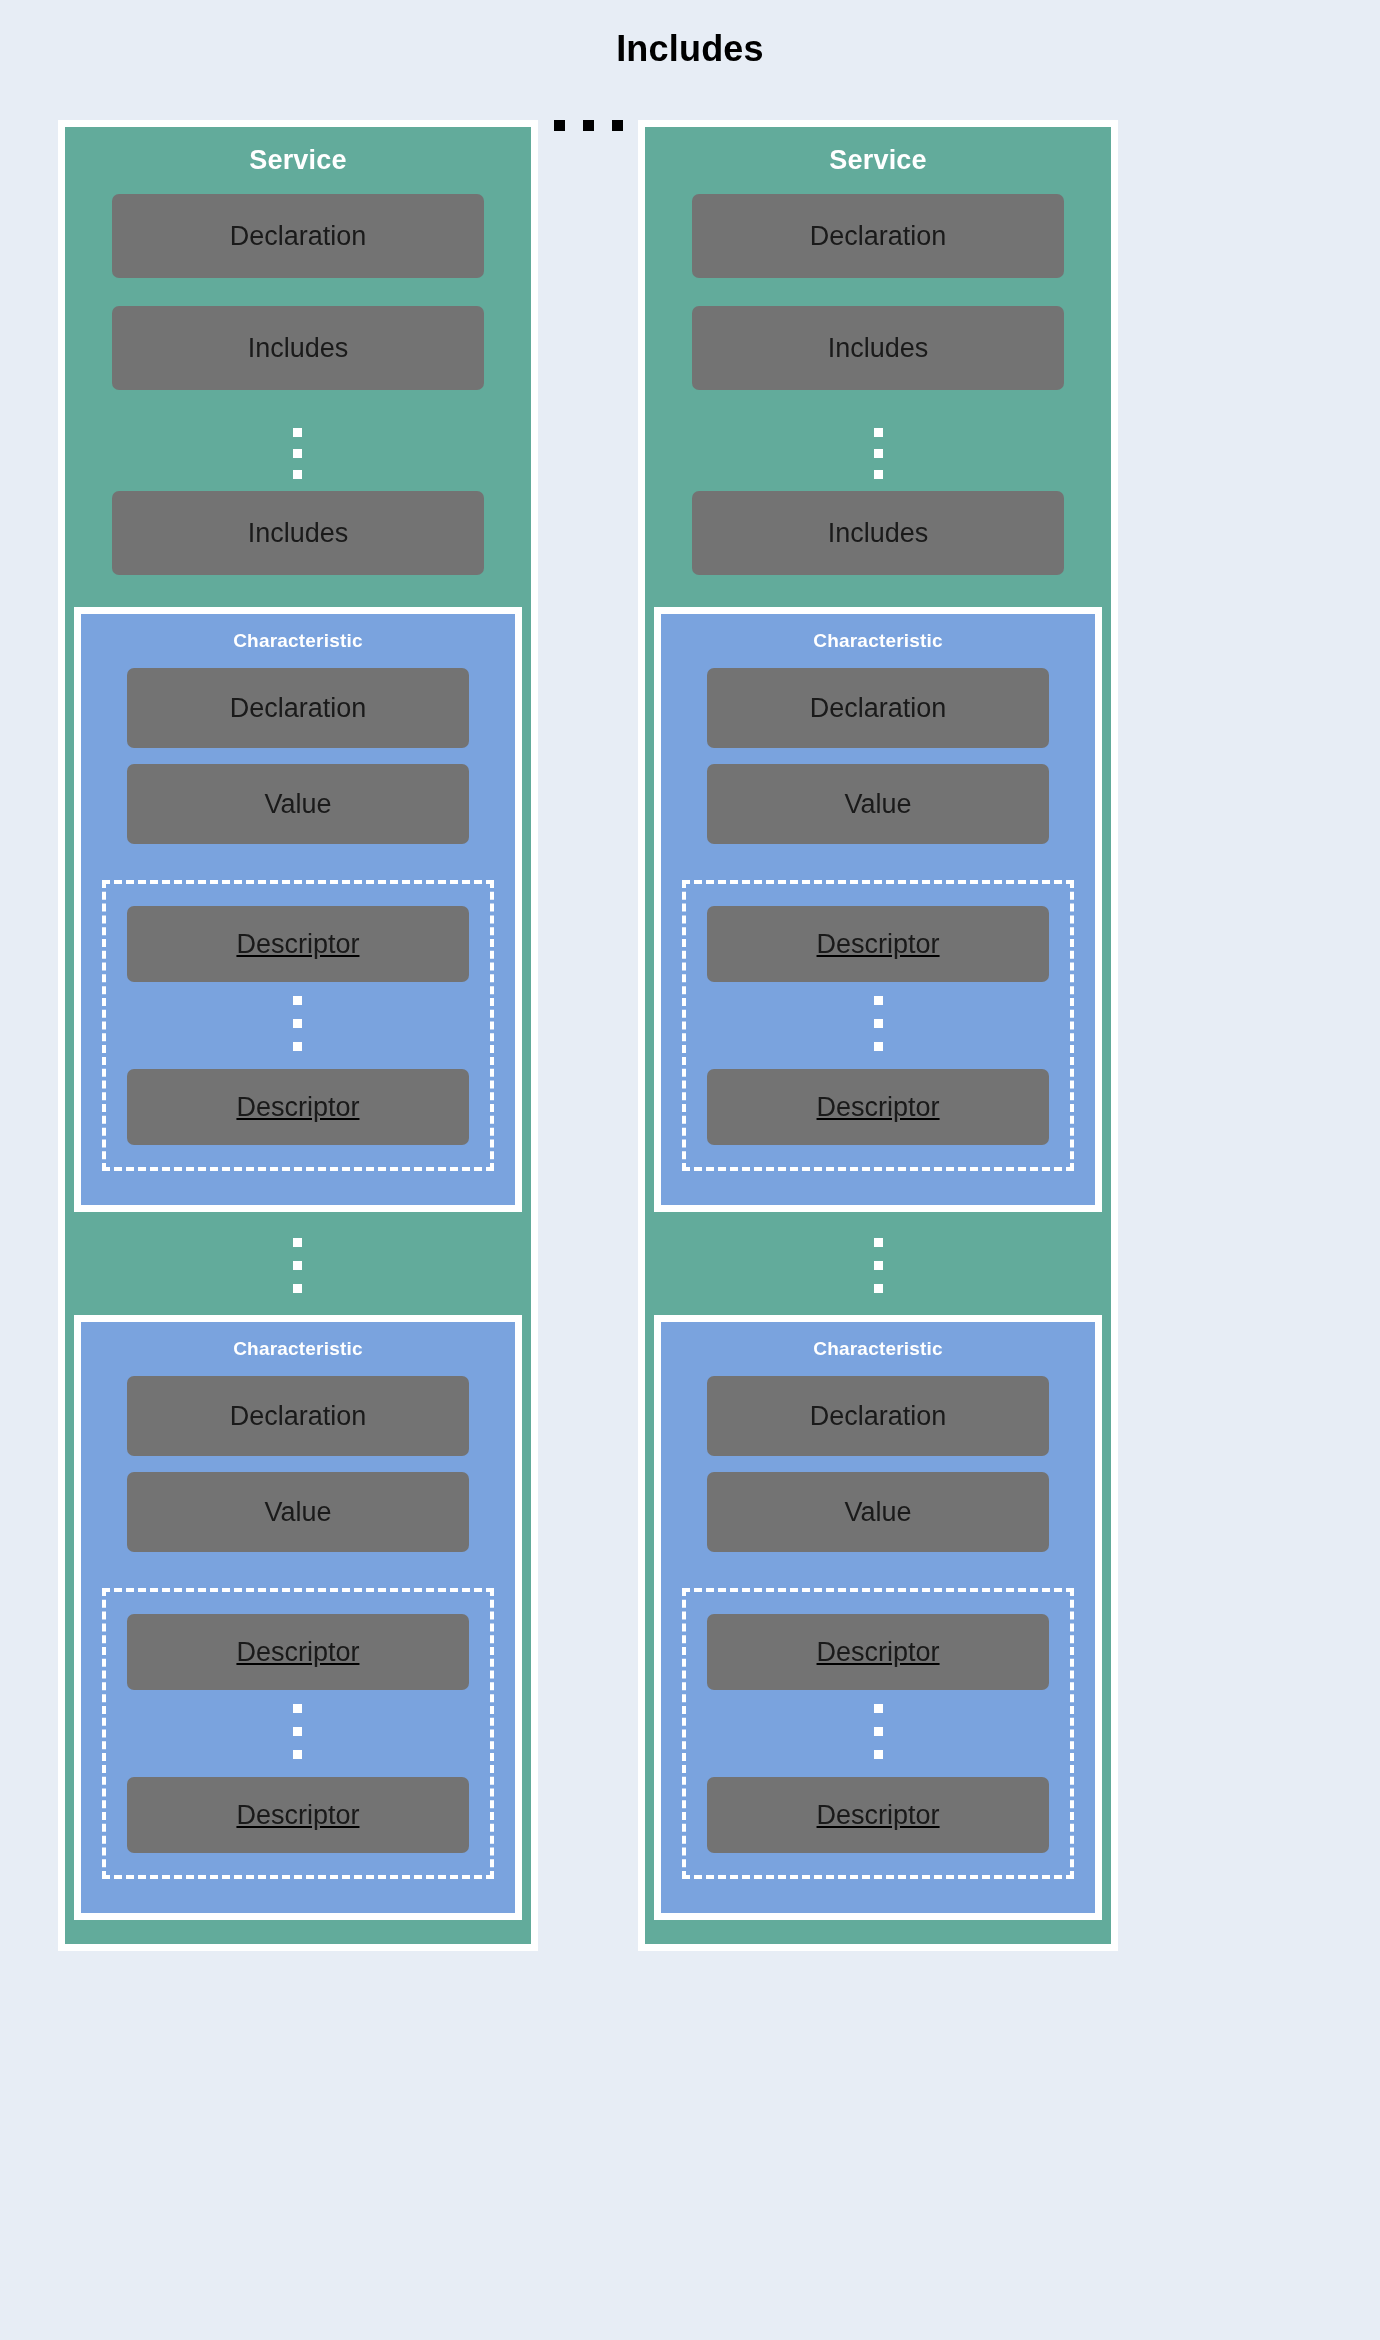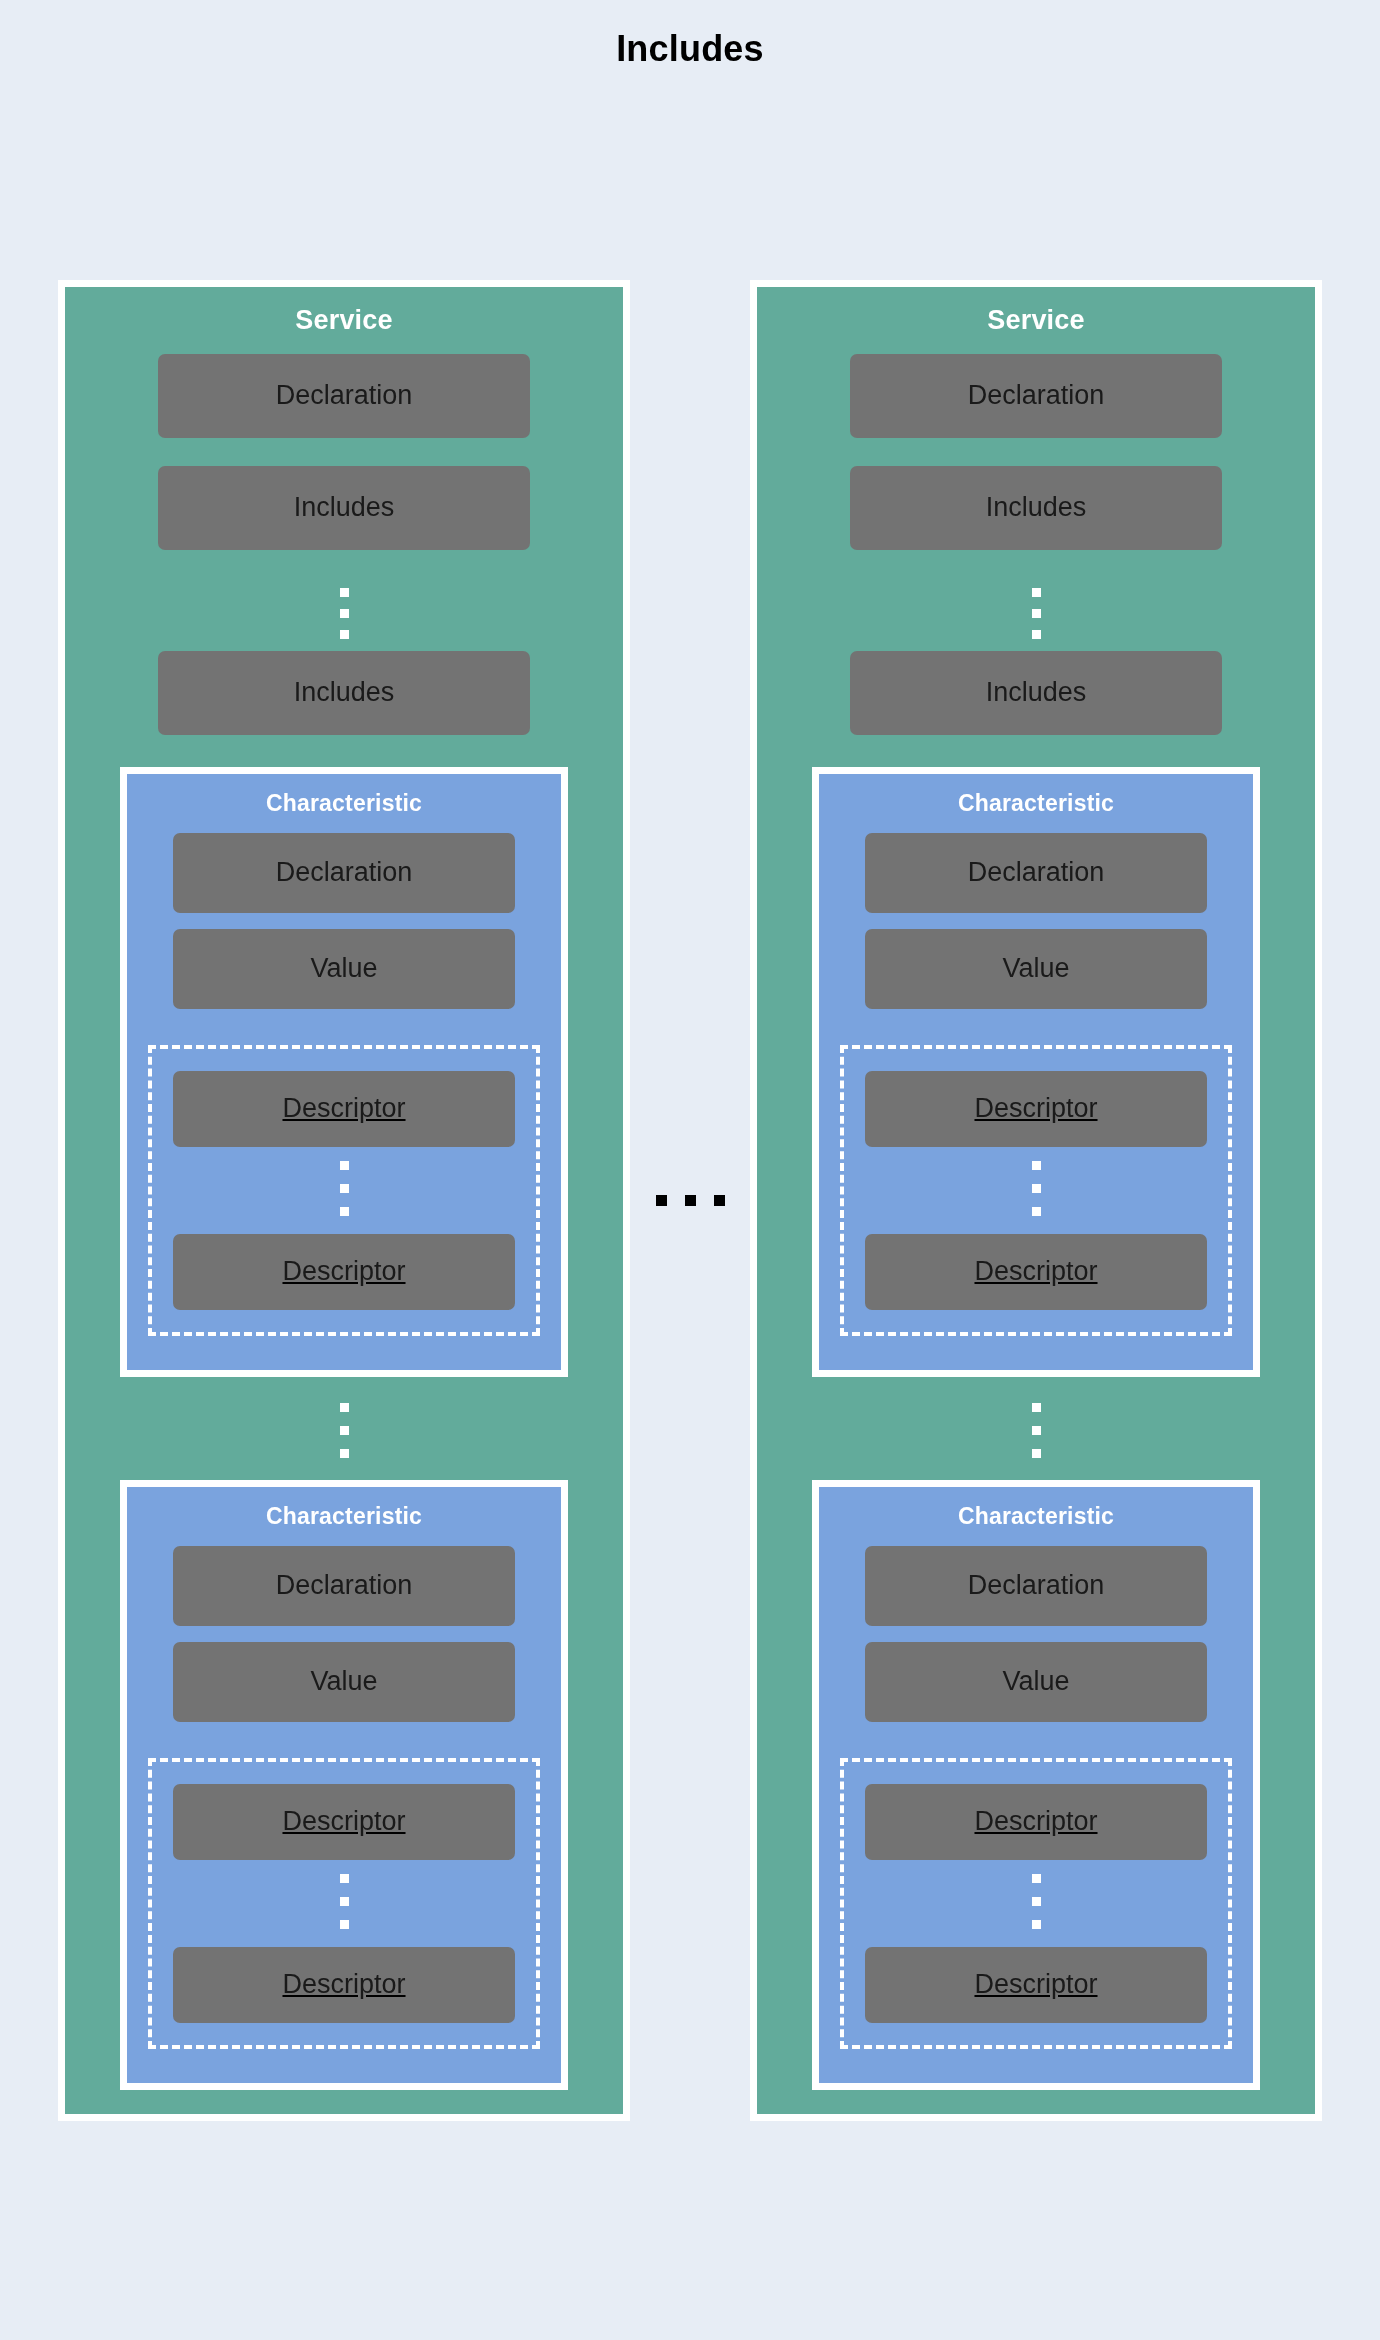--- a/index.html
+++ b/index.html
@@ -30,25 +30,25 @@
     font-weight: bold;
     color: #000000;
     letter-spacing: 0.2px;
   }
 
   
   .columns {
     position: absolute;
     top: 120px;
     left: 58px;
-    width: 1264px;
+    width: 1060px;
     height: 2160px;
     display: flex;
     flex-direction: row;
-    align-items: center;
+    align-items: flex-start;
     justify-content: space-between;
   }
 
   
   .service {
     width: 572px;
     background: #62ab9b;
     border: 7px solid #ffffff;
     padding: 18px 0 24px 0;
     display: flex;
@@ -107,21 +107,21 @@
     width: 448px;
     background: #7aa3de;
     border: 7px solid #ffffff;
     padding: 16px 0 34px 0;
     display: flex;
     flex-direction: column;
     align-items: center;
   }
 
   .char-title {
-    font-size: 23px;
+    font-size: 19px;
     font-weight: bold;
     color: #ffffff;
     margin-bottom: 16px;
     letter-spacing: 0.2px;
   }
 
   .char-leaf {
     width: 342px;
     height: 80px;
     margin-bottom: 16px;

